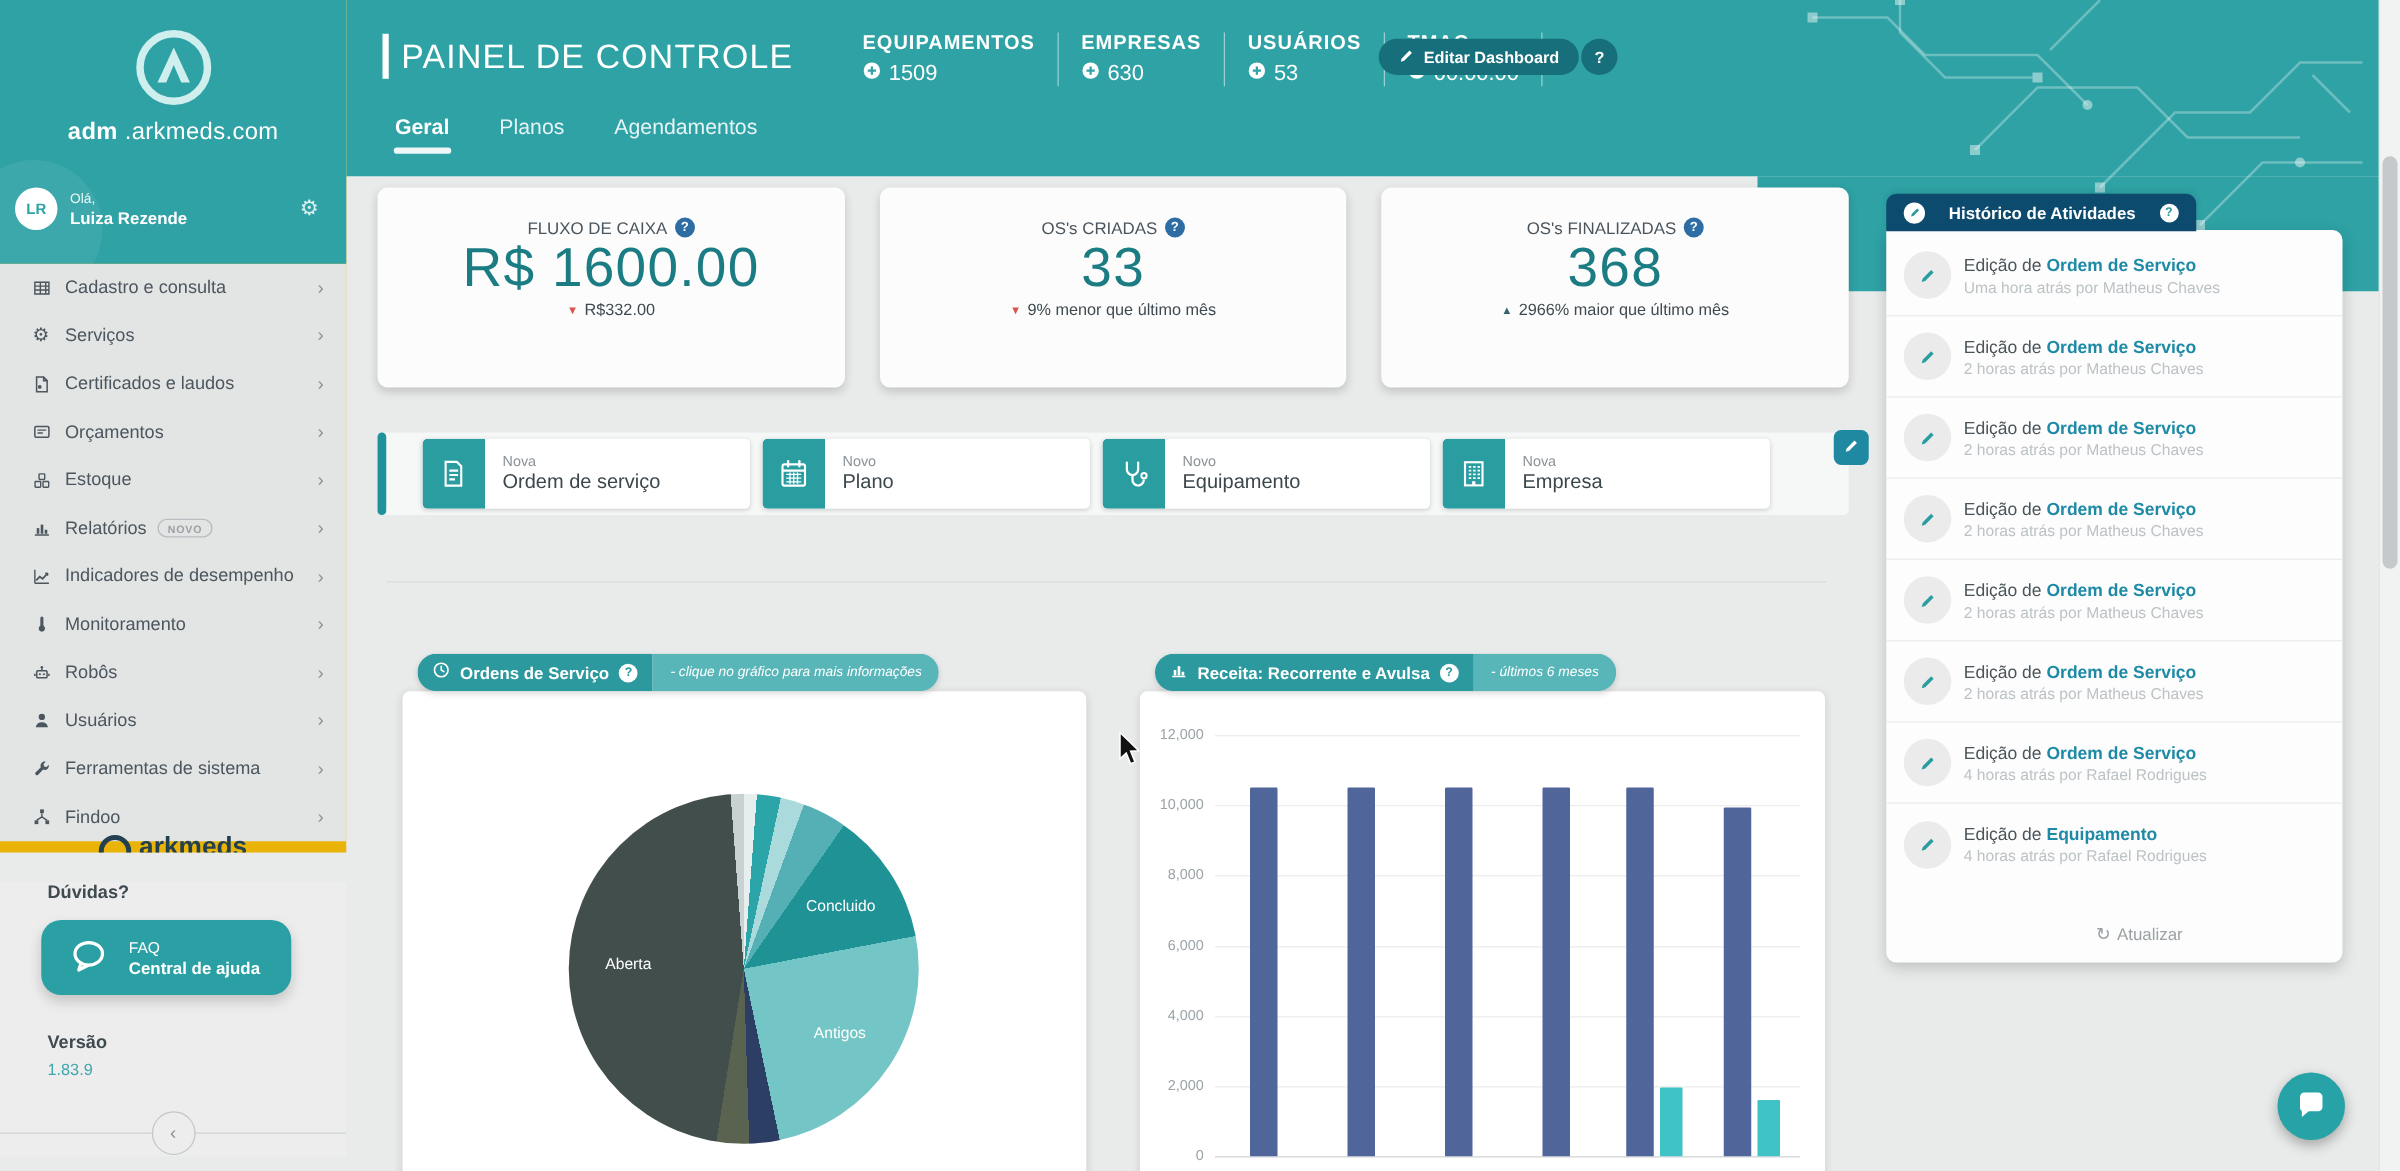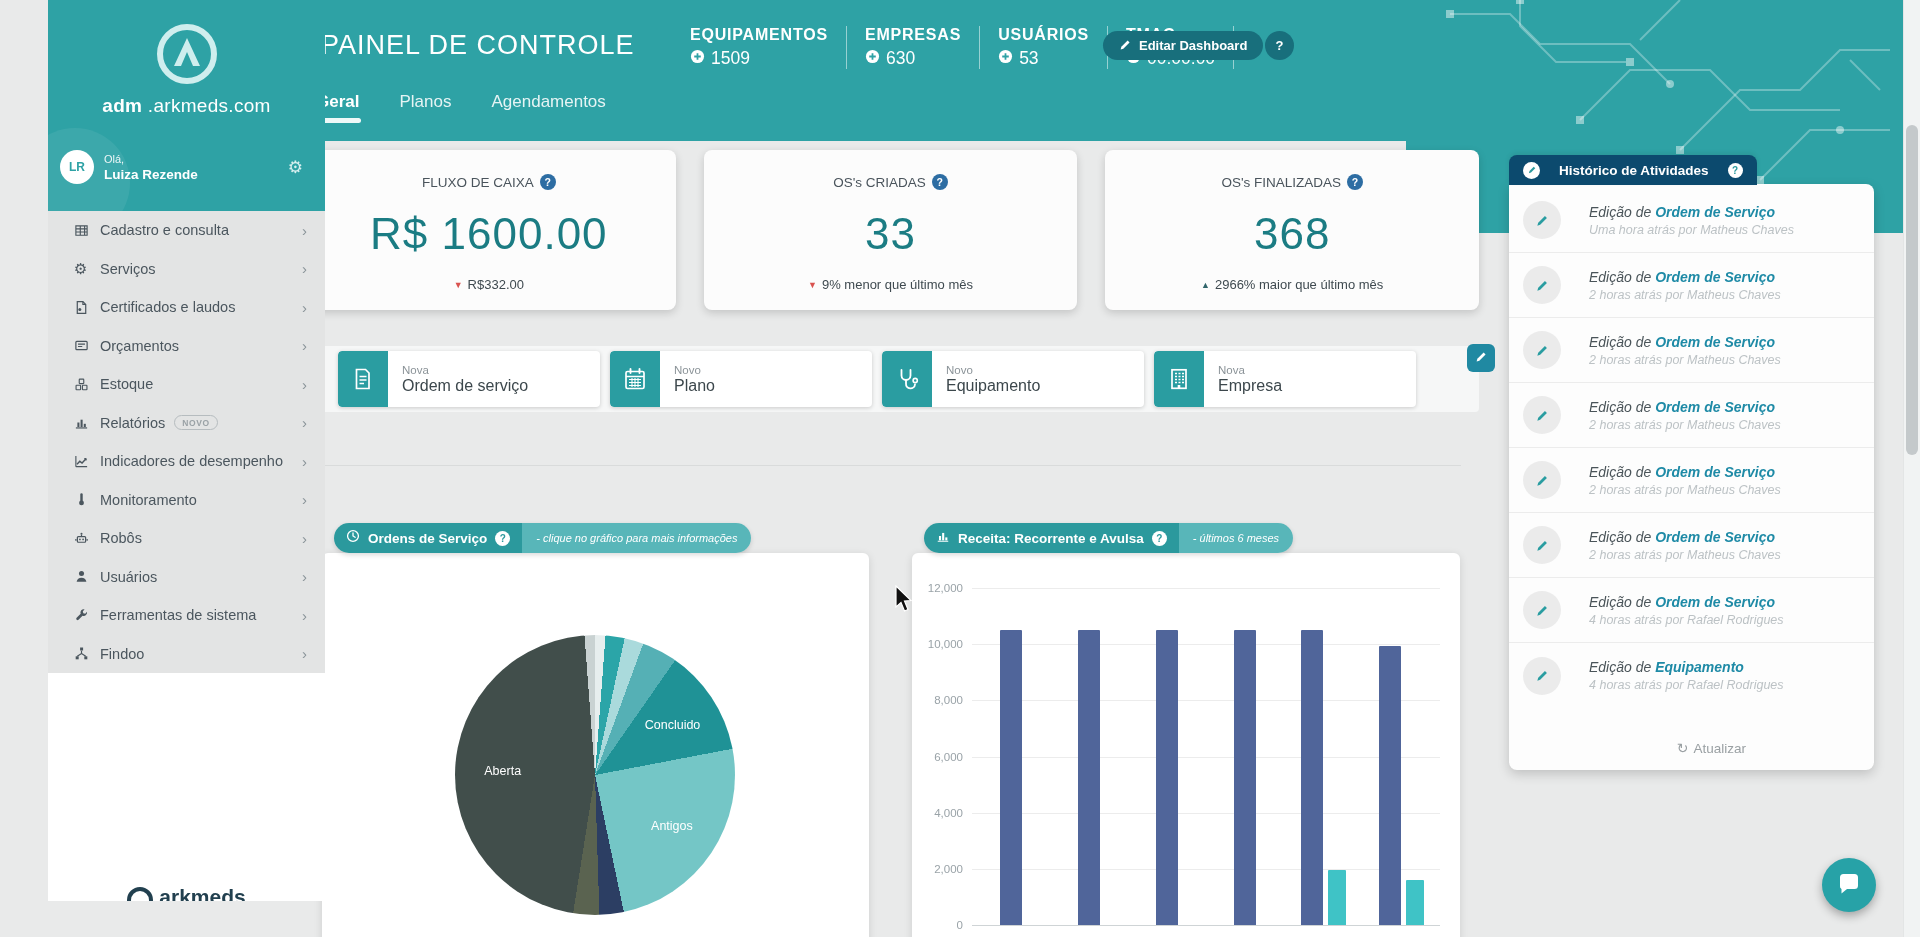--- a/index.html
+++ b/index.html
@@ -1,21 +1,21 @@
 <!DOCTYPE html>
 <html><head>
 <meta charset="utf-8">
 <style>
   * { margin:0; padding:0; box-sizing:border-box; }
   html,body { width:1920px; height:937px; overflow:hidden; }
   body { font-family:"Liberation Sans","DejaVu Sans",sans-serif; background:#e9eaea; }
   .app { position:relative; width:1920px; height:937px; overflow:hidden; }
 
   
-  .sidebar { position:absolute; left:0; top:0; width:277px; height:901px; background:#ffffff; z-index:10;margin-left:48px; }
+  .sidebar { position:absolute; left:0; top:0; width:277px; height:682px; background:#eab308; z-index:10; }
   .sidebar-top { position:relative; height:211px; background:#2ea2a5; overflow:hidden; }
   .logo-circle { position:absolute; left:50%; top:22px; transform:translateX(-50%); }
   .brand { position:absolute; top:95px; width:100%; text-align:center; color:#fff; font-size:19px; letter-spacing:.3px; }
   .brand b { font-weight:700; }
   .deco-circle { position:absolute; left:-28px; top:128px; width:110px; height:110px; border-radius:50%; background:rgba(255,255,255,.07); }
   .user-row { position:absolute; left:12px; top:150px; width:253px; display:flex; align-items:center; }
   .avatar { width:34px; height:34px; border-radius:50%; background:#fff; color:#2ea2a5; font-size:12px; font-weight:700; display:flex; align-items:center; justify-content:center; }
   .user-text { margin-left:10px; flex:1; }
   .hello { color:rgba(255,255,255,.9); font-size:11px; }
   .uname { color:#fff; font-size:13.5px; font-weight:700; margin-top:2px; }
@@ -66,21 +66,21 @@
   .edit-btn { position:absolute; left:826px; top:31px; height:29px; border:none; border-radius:15px; background:#186f7c; color:#fff; font-size:13px; font-weight:700; padding:0 16px; display:flex; align-items:center; gap:7px; cursor:pointer; z-index:2; font-family:inherit; }
   .edit-btn svg { width:13px; height:13px; }
   .help-btn { position:absolute; left:988px; top:31px; width:29px; height:29px; border:none; border-radius:50%; background:#186f7c; color:#fff; font-size:13px; font-weight:700; cursor:pointer; z-index:2; }
 
   .tabs { position:absolute; left:39px; top:92px; display:flex; gap:40px; z-index:2; }
   .tab { color:rgba(255,255,255,.88); font-size:17px; cursor:pointer; padding-bottom:9px; position:relative; }
   .tab.active { color:#fff; font-weight:700; }
   .tab.active::after { content:""; position:absolute; left:50%; transform:translateX(-50%); bottom:-2px; width:46px; height:5px; border-radius:3px; background:rgba(255,255,255,.92); }
 
   .cards-row { position:absolute; left:25px; top:150px; width:1177px; display:flex; gap:28px; z-index:2; }
-  .stat-card { flex:1; height:160px; background:#fcfcfc; border-radius:8px; box-shadow:0 3px 8px rgba(0,0,0,.16); display:flex; flex-direction:column; align-items:center; justify-content:space-between; padding:24px 10px 18px; }
+  .stat-card { flex:1; height:160px; background:#fcfcfc; border-radius:8px; box-shadow:0 3px 8px rgba(0,0,0,.16); display:flex; flex-direction:column; align-items:center; justify-content:flex-start; padding:24px 10px 18px; }
   .sc-title { font-size:13.5px; color:#4a545c; display:flex; align-items:center; gap:6px; }
   .q-badge { width:16px; height:16px; border-radius:50%; background:#2d6da3; color:#fff; font-size:10.5px; font-weight:700; display:inline-flex; align-items:center; justify-content:center; cursor:pointer; }
   .sc-value { color:#1b7c83; font-size:44px; font-weight:400; letter-spacing:1px; }
   .sc-delta { font-size:13px; color:#3f4a50; display:flex; align-items:center; gap:5px; }
   .tri { font-size:9px; }
   .tri.down { color:#d9534f; }
   .tri.up { color:#30656b; }
 
   .actions-strip { position:absolute; left:25px; top:346px; width:1177px; height:66px; background:#f6f7f7; border-radius:4px; z-index:2; }
   .actions-accent { position:absolute; left:0; top:0; width:7px; height:66px; border-radius:4px; background:#1f939b; }
@@ -122,21 +122,21 @@
   
   .act-pill { position:absolute; left:1232px; top:155px; height:30px; display:flex; align-items:center; gap:19px; background:#0c4a6e; border-radius:8px 8px 0 0; padding:0 14px; z-index:6; box-shadow:0 -2px 5px rgba(0,0,0,.08); cursor:pointer; }
   .act-pill-icon { width:17px; height:17px; border-radius:50%; background:#fff; display:flex; align-items:center; justify-content:center; }
   .act-pill-icon svg { width:10px; height:10px; }
   .act-pill-title { color:#fff; font-size:13.5px; font-weight:700; white-space:nowrap; }
   .act-panel { position:absolute; left:1232px; top:184px; width:365px; height:586px; background:#fdfdfd; border-radius:0 8px 8px 8px; box-shadow:0 4px 12px rgba(0,0,0,.18); z-index:5; padding-top:4px; }
   .act-item { display:flex; align-items:center; height:65px; padding:0 16px 0 14px; border-bottom:1px solid #ececec; }
   .act-item:last-of-type { border-bottom:none; }
   .act-ic { width:38px; height:38px; border-radius:50%; background:#ebebeb; color:#2a9da1; display:flex; align-items:center; justify-content:center; flex:none; }
   .act-ic svg { width:15px; height:15px; }
-  .act-text { margin-left:28px;font-style:italic; }
+  .act-text { margin-left:10px; }
   .act-title { font-size:14px; color:#4a5459; }
   .act-title b { color:#1e8aa6; font-weight:700; }
   .act-meta { font-size:12.5px; color:#bcc2c5; margin-top:3px; }
   .act-refresh { position:absolute; left:0; bottom:14px; width:100%; text-align:center; border:none; background:none; color:#9aa0a3; font-size:13.5px; cursor:pointer; font-family:inherit;padding-left:40px; }
   .act-refresh .ref-ic { font-size:14px; margin-right:5px; }
 
   
   .scrollbar { position:absolute; right:0; top:0; width:17px; height:937px; background:#f1f3f3; border-left:1px solid #e3e5e5; z-index:20; }
   .scroll-thumb { position:absolute; left:2px; top:125px; width:12px; height:330px; border-radius:7px; background:#c4c9cb; cursor:pointer; }
   .chat-fab { position:absolute; left:1545px; top:858px; width:54px; height:54px; border:none; border-radius:50%; background:#27a2a7; box-shadow:0 4px 10px rgba(0,0,0,.3); display:flex; align-items:center; justify-content:center; cursor:pointer; z-index:15; }
@@ -300,20 +300,41 @@
               <rect x="1.8" y="11" width="3.2" height="3.2" fill="currentColor"></rect>
               <rect x="11" y="11" width="3.2" height="3.2" fill="currentColor"></rect>
               <path d="M8 5v3 M8 8L3.5 11 M8 8l4.5 3" fill="none" stroke="currentColor" stroke-width="1.2"></path>
             </svg>
           </span>
     <span class="mi-label">Findoo</span>
 
     <span class="mi-chevron">›</span>
         </div>
       </nav>
+    <div class="sidebar-low">
+      <div class="doubts">Dúvidas?</div>
+      <button class="faq-btn">
+        <span>
+          <svg viewBox="0 0 32 32">
+              <ellipse cx="16" cy="14" rx="11" ry="9" fill="none" stroke="#fff" stroke-width="2.6"></ellipse>
+              <path d="M10 21 L8 27 L16 23" fill="none" stroke="#fff" stroke-width="2.6" stroke-linejoin="round"></path>
+            </svg>
+        </span>
+        <span class="faq-text">
+          <span class="faq-l1" style="display:block">FAQ</span>
+          <span class="faq-l2" style="display:block">Central de ajuda</span>
+        </span>
+      </button>
+      <div class="version-label">Versão</div>
+      <div class="version-num">1.83.9</div>
+      <div class="collapse-row">
+        <hr>
+        <button class="collapse-btn">‹</button>
+      </div>
+    </div>
     <div class="bottom-logo">
       <span class="bottom-logo-inner">
           <span class="bl-mark"></span>
           <span>arkmeds</span>
         </span>
     </div>
   </aside>
 
   <div class="main">
     <div class="band"></div>

